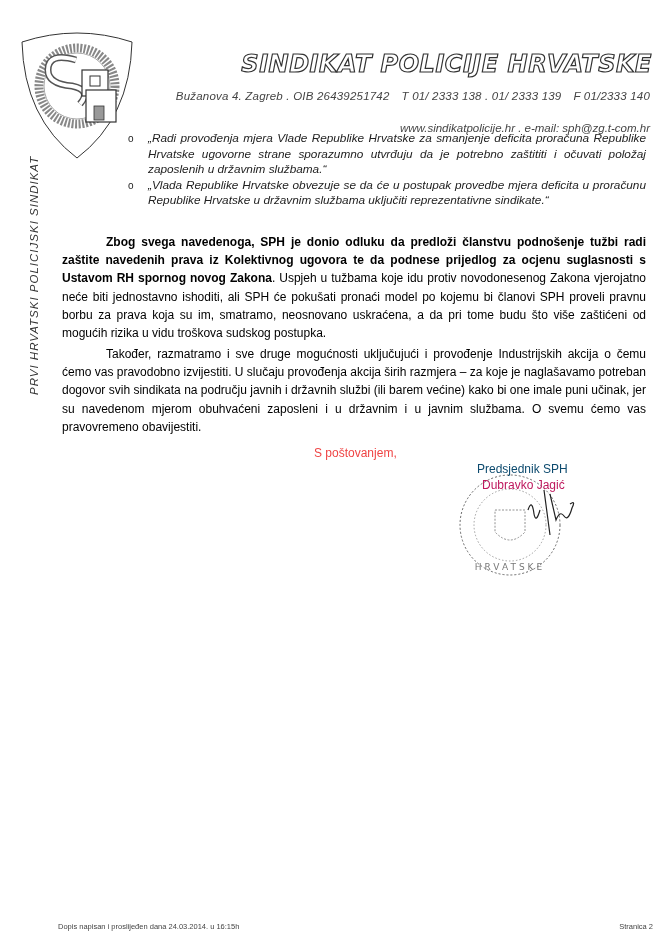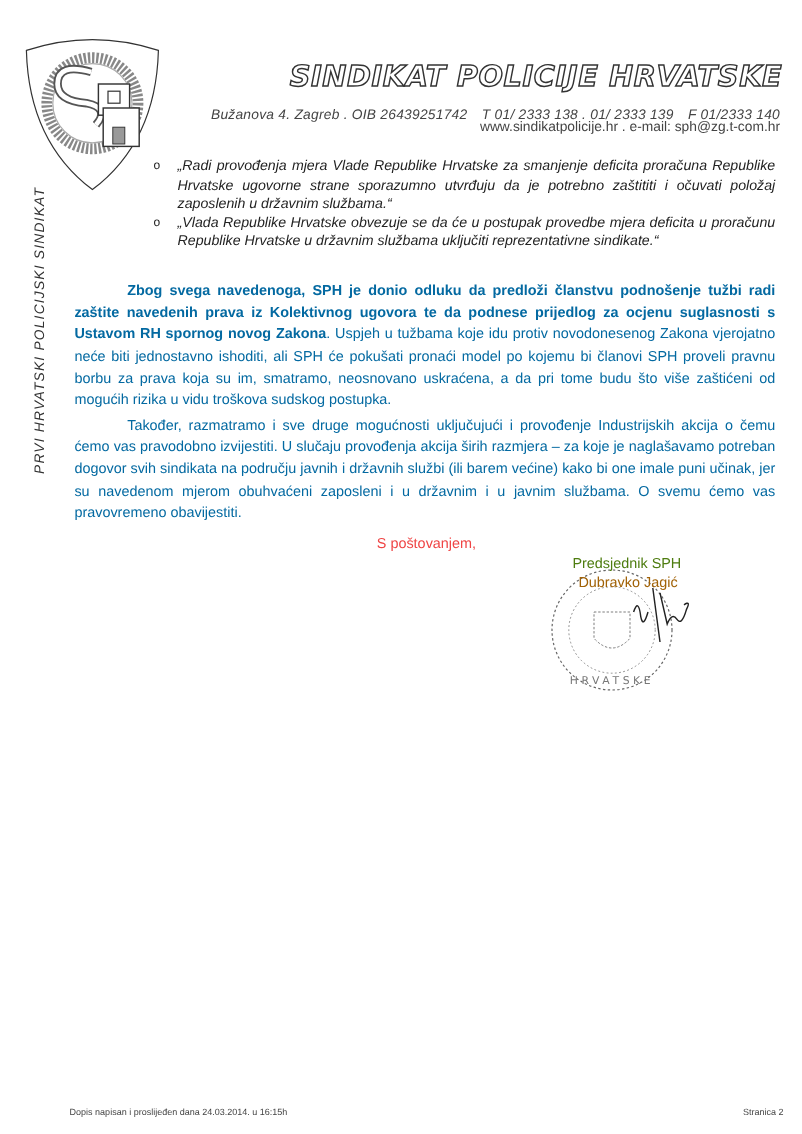--- a/index.html
+++ b/index.html
@@ -51,22 +51,23 @@
       top: 90px;
       font-size: 11.5px;
       font-style: italic;
       color: #444;
       white-space: nowrap;
       letter-spacing: 0.2px;
     }
     .contact-line2 {
       position: absolute;
       right: 18px;
-      top: 100px;
+      top: 122px;
       font-size: 11.5px;
+      font-style: italic;
       color: #444;
       white-space: nowrap;
     }
     .contact-line1 .gap { display: inline-block; width: 12px; }
 
     .vertical-text {
       position: absolute;
       left: 28px;
       top: 395px;
       transform-origin: left top;
@@ -105,48 +106,48 @@
       font-size: 10px;
     }
 
     .para {
       position: absolute;
       left: 62px;
       width: 584px;
       font-size: 12px;
       line-height: 18.2px;
       text-align: justify;
-      color: #0369a1;
+      color: #000000;
       margin: 0;
       text-indent: 44px;
     }
     .para1 { top: 233px; }
     .para2 { top: 345px; }
     .para b { font-weight: bold; }
 
     .closing {
       position: absolute;
       left: 314px;
       top: 446px;
       font-size: 12px;
       color: #ef4444;
     }
     .signer-title {
       position: absolute;
       left: 477px;
       top: 462px;
       font-size: 12px;
-      color: #4d7c0f;
+      color: #0c4a6e;
     }
     .signer-name {
       position: absolute;
       left: 482px;
       top: 478px;
       font-size: 12px;
-      color: #a16207;
+      color: #be185d;
     }
     .stamp {
       position: absolute;
       left: 455px;
       top: 470px;
       width: 110px;
       height: 110px;
     }
     .stamp svg { width: 100%; height: 100%; }
     .signature {

